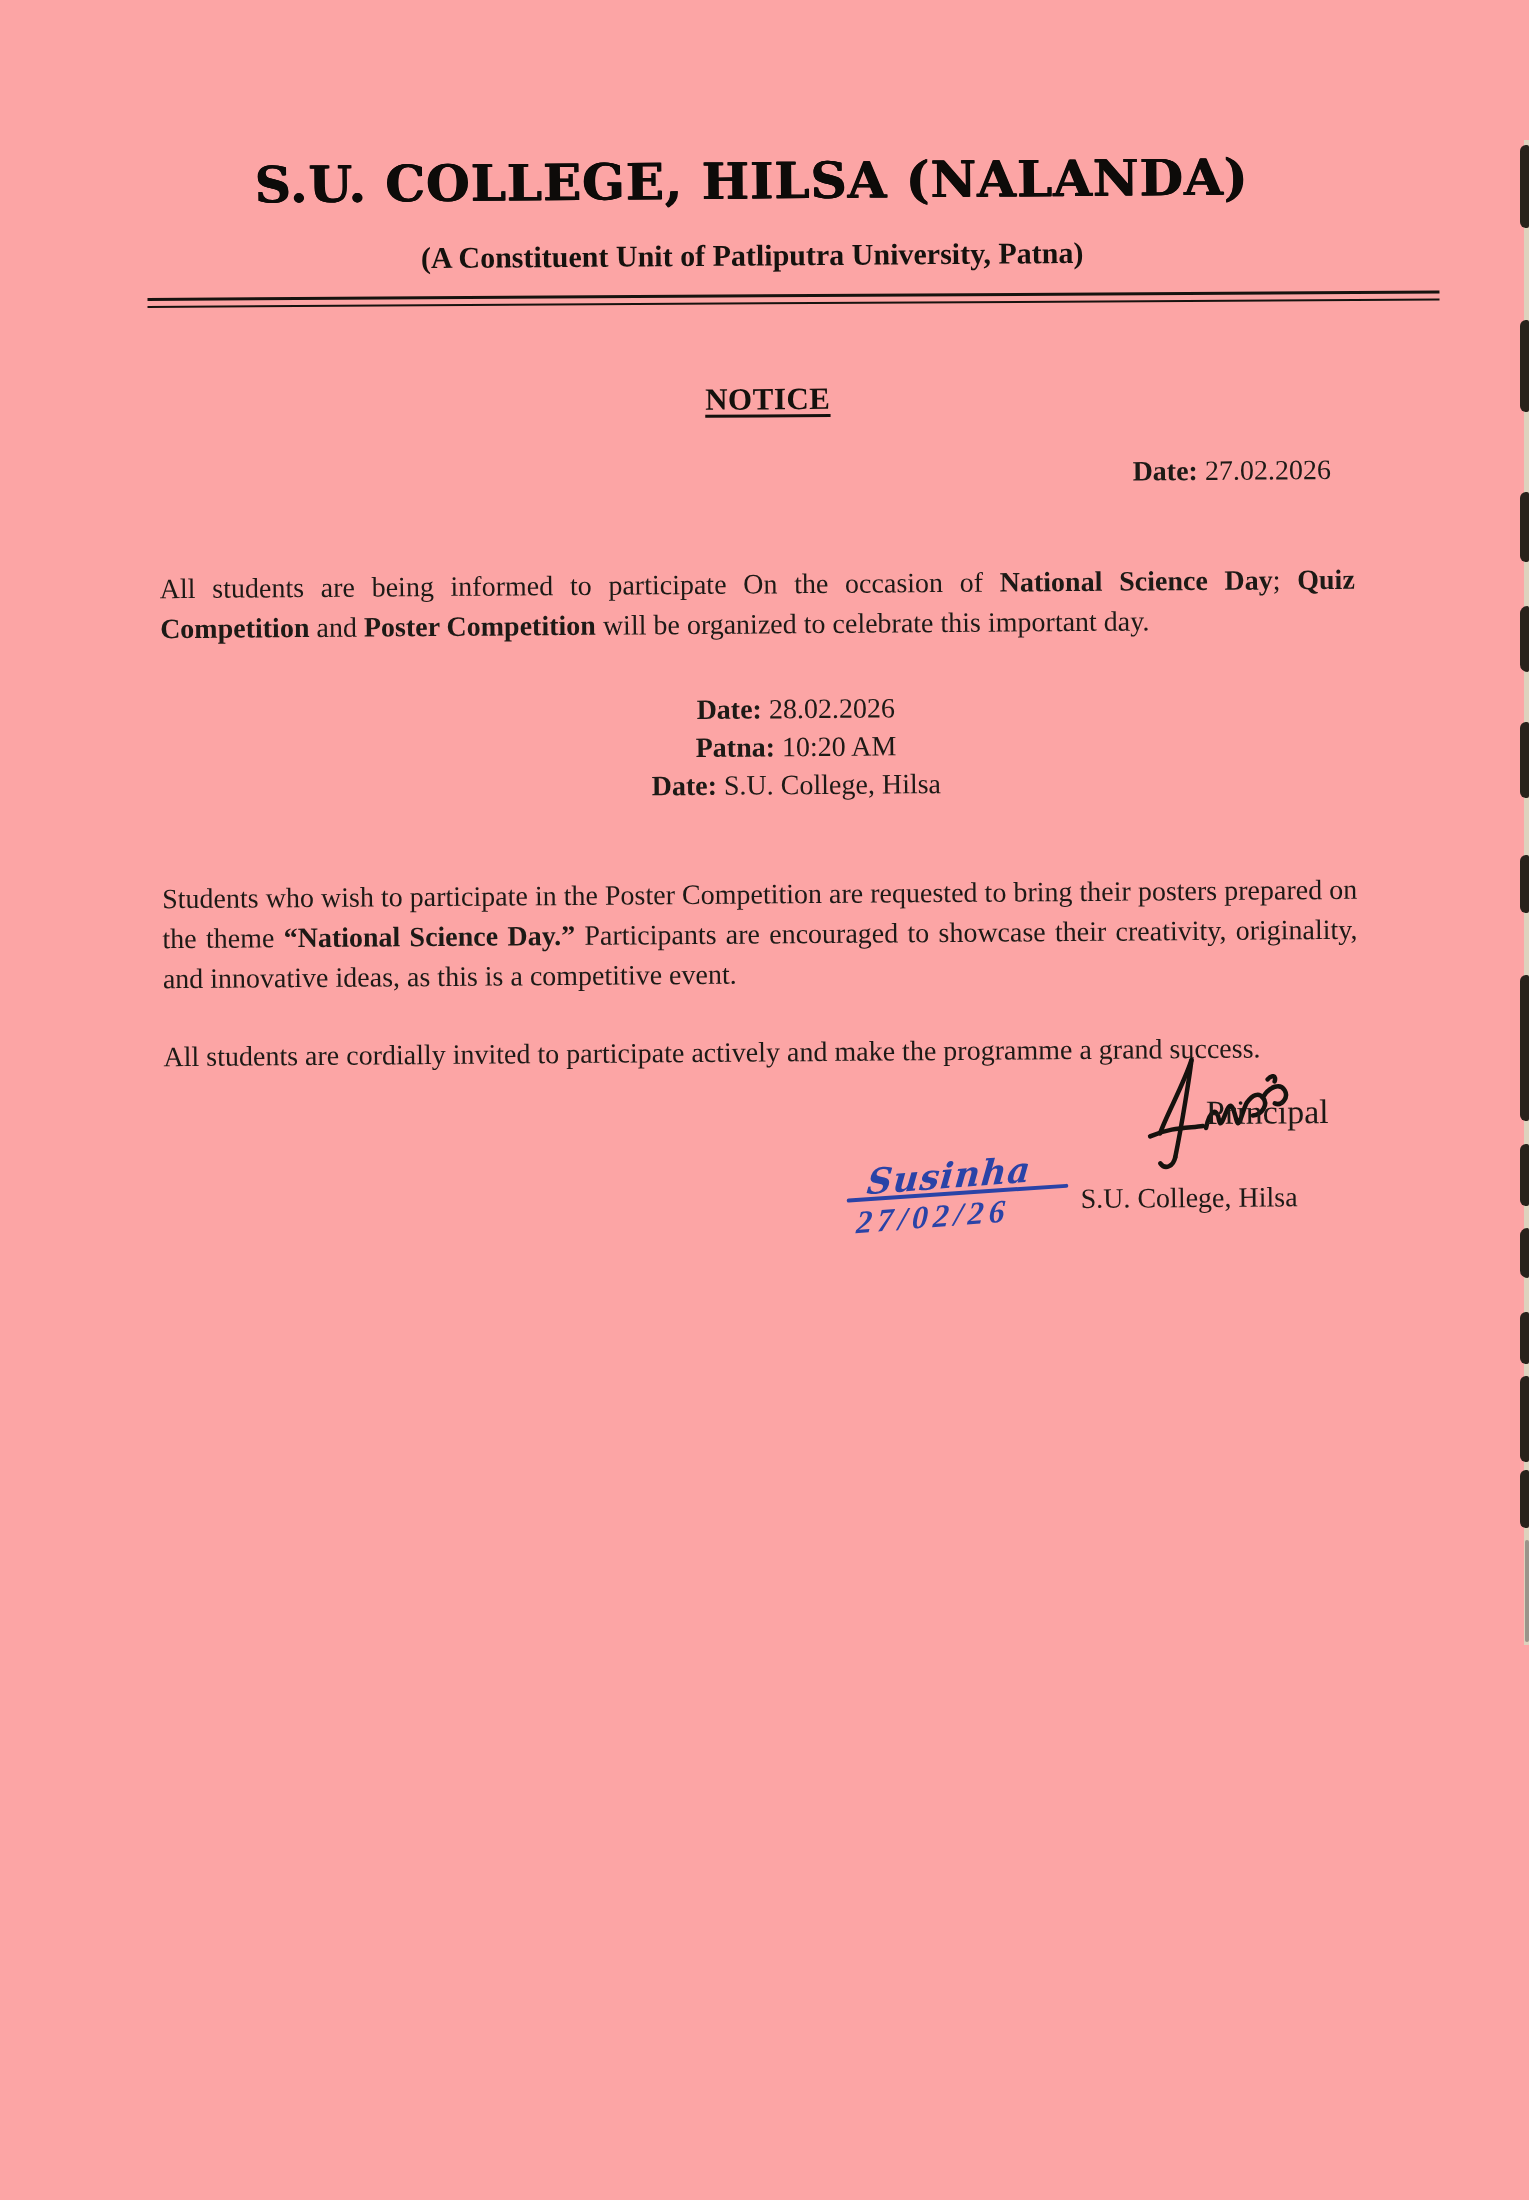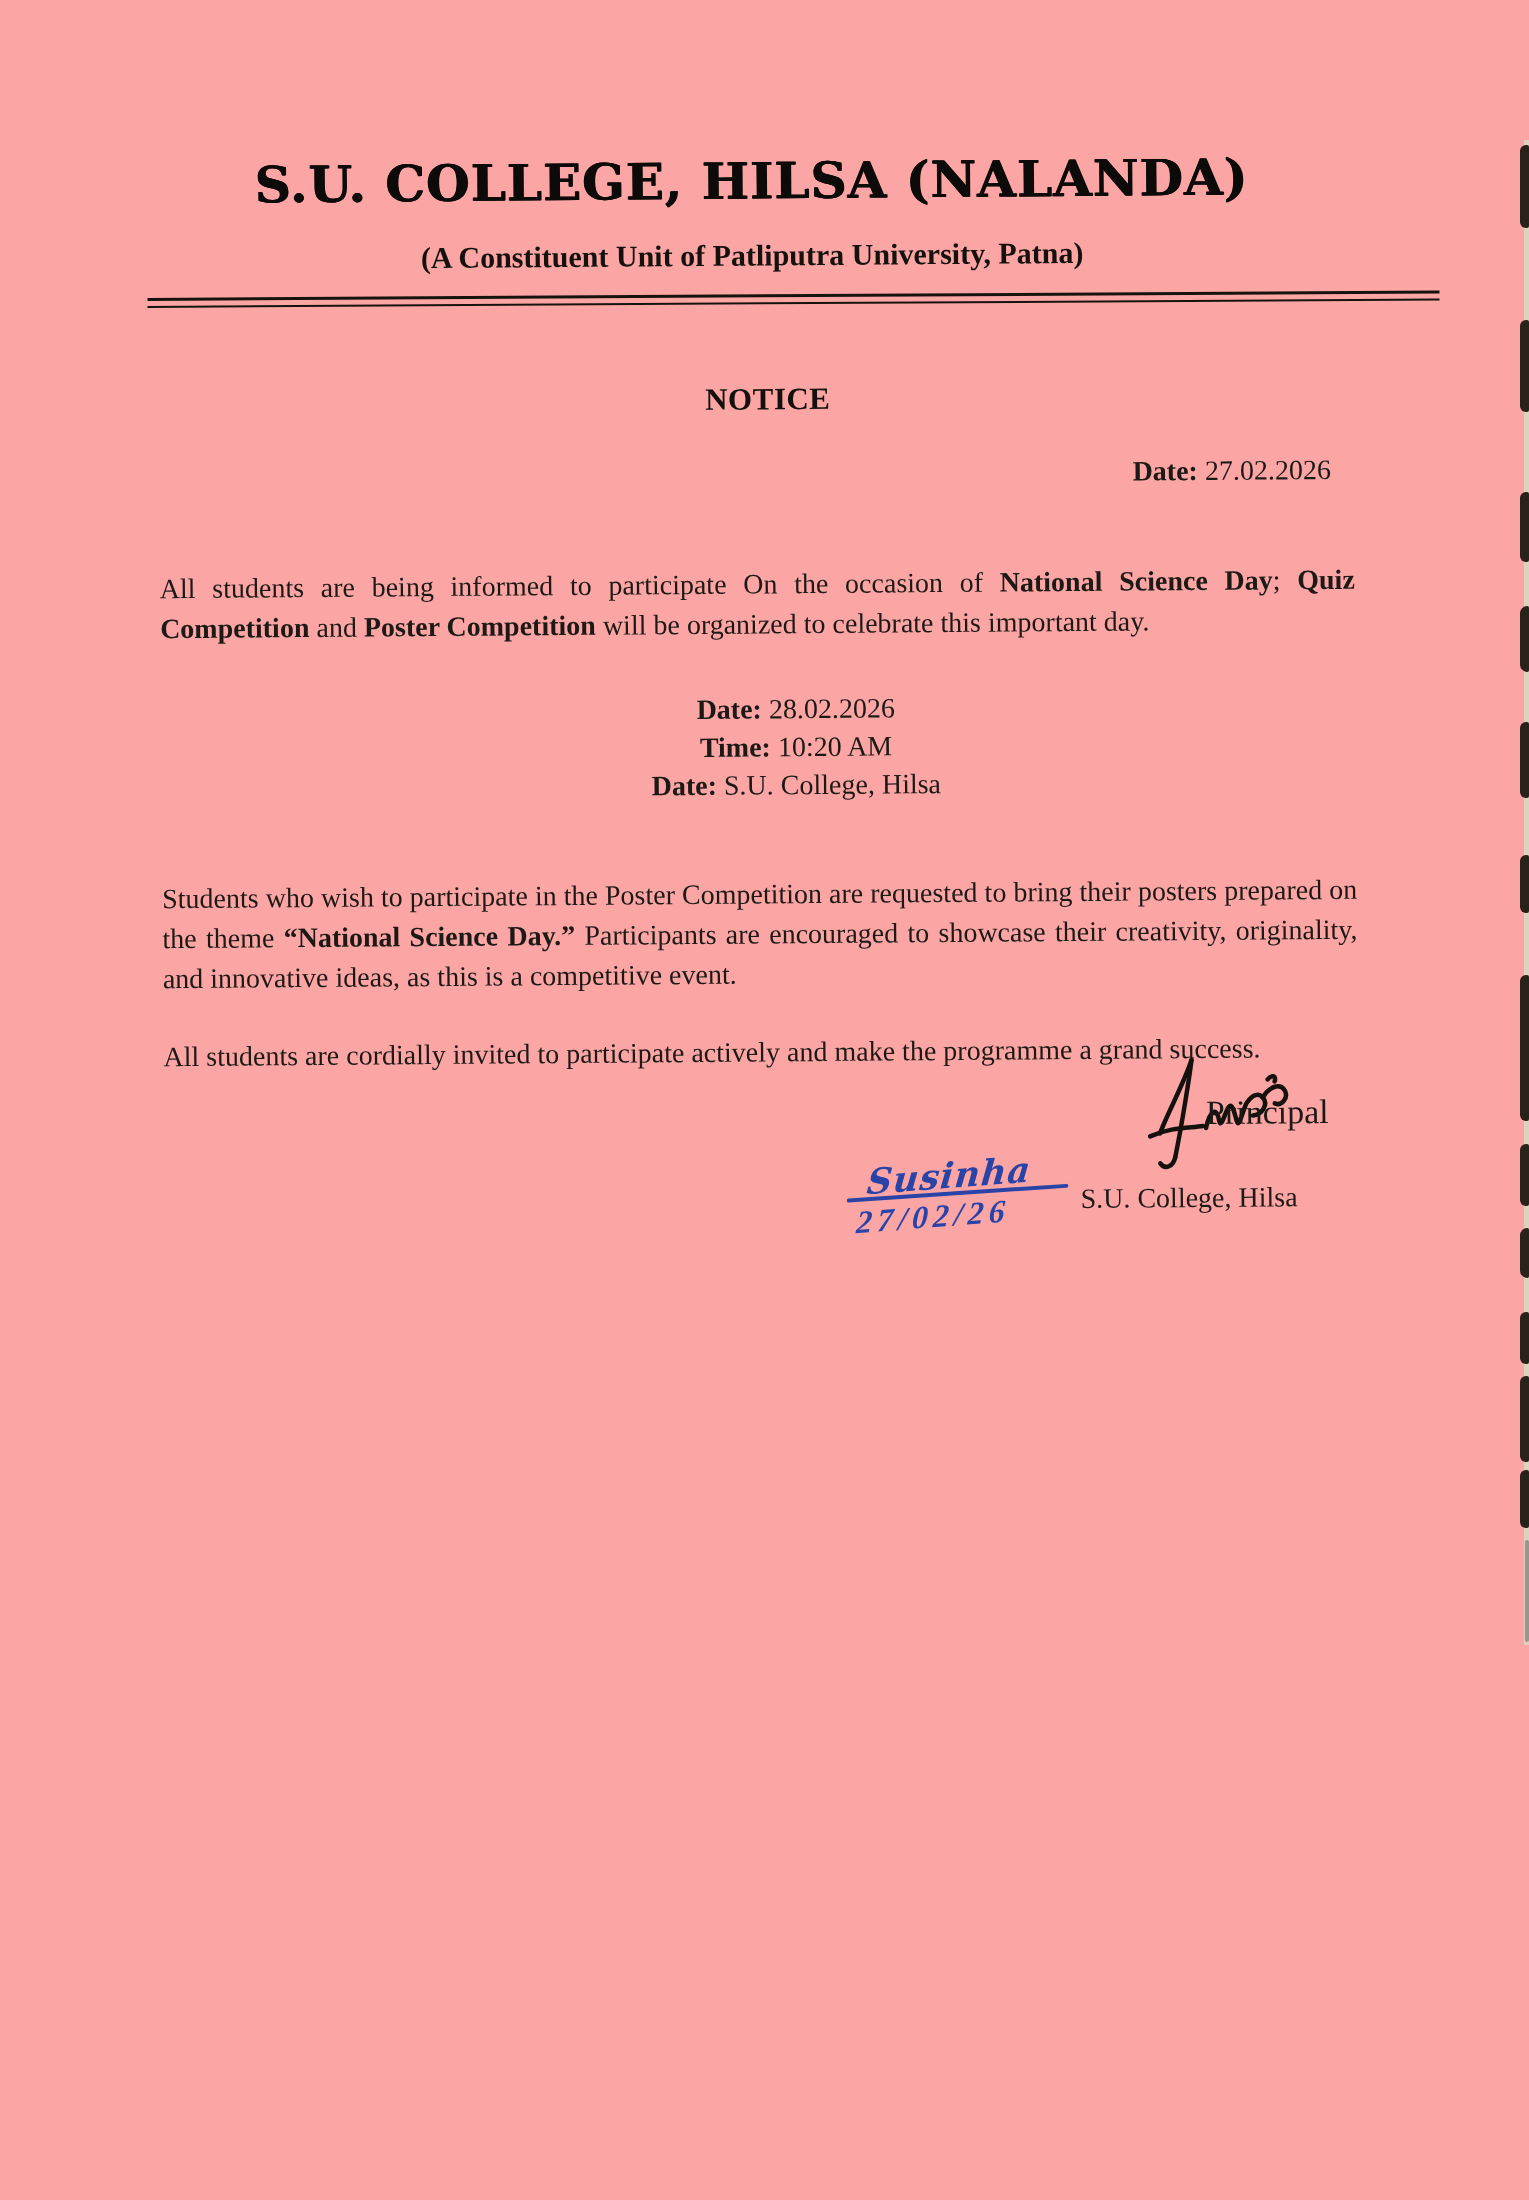--- a/index.html
+++ b/index.html
@@ -28,21 +28,21 @@
     position:absolute; left:150px; top:299px; width:1292px; height:5px;
     border-top:3px solid #16130f; border-bottom:2px solid #16130f;
     transform:rotate(0.12deg);
   }
 
   .notice-heading {
     position:absolute; left:160px; top:386px; width:1190px; text-align:center;
     font-size:31px; font-weight:bold; letter-spacing:0.5px; color:#14110d;
   }
   .notice-heading .u {
-    text-decoration-thickness:3px; text-underline-offset:5px;margin-left:29px;
+    text-decoration:underline; text-decoration-thickness:3px; text-underline-offset:5px;margin-left:29px;
   }
 
   .issue-date {
     position:absolute; left:160px; top:463px; width:1172px; text-align:right;
     font-size:28px;
   }
 
   .para {
     position:absolute; left:160px; width:1195px;
     font-size:28px; line-height:40px; text-align:justify;
@@ -98,21 +98,21 @@
     <div class="notice-heading">
       <span class="u">NOTICE</span>
     </div>
 
     <div class="issue-date"><b>Date:</b><span> 27.02.2026</span></div>
 
     <p class="para p1"><span>All students are being informed to participate On the occasion of </span><b>National Science Day</b><span>; </span><b>Quiz Competition</b><span> and </span><b>Poster Competition</b><span> will be organized to celebrate this important day.</span></p>
 
     <div class="event">
       <div><b>Date:</b><span> 28.02.2026</span></div>
-      <div><b>Time:</b><span> 10:20 AM</span></div>
+      <div><b>Patna:</b><span> 10:20 AM</span></div>
       <div><b>Date:</b><span> S.U. College, Hilsa</span></div>
     </div>
 
     <p class="para p2"><span>Students who wish to participate in the Poster Competition are requested to bring their posters prepared on the theme </span><b>“National Science Day.”</b><span> Participants are encouraged to showcase their creativity, originality, and innovative ideas, as this is a competitive event.</span></p>
 
     <p class="para p3">All students are cordially invited to participate actively and make the programme a grand success.</p>
 
     <svg class="sig-principal" width="190" height="126" viewBox="0 0 190 126" fill="none">
       <g stroke="#15120e" stroke-width="4.5" stroke-linecap="round" fill="none">
         <path d="M52 6 C50 22 42 70 35 103"></path>

